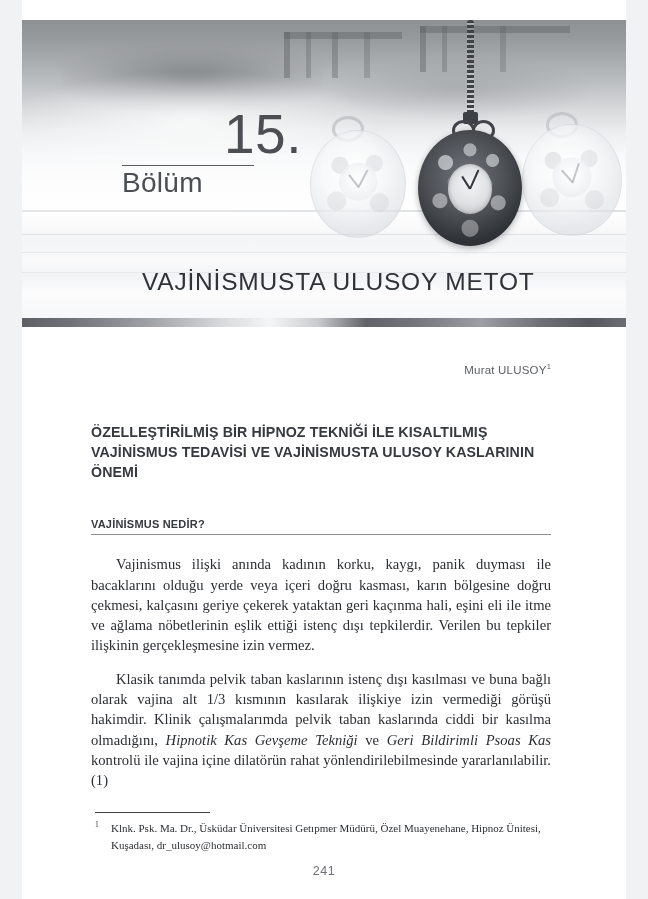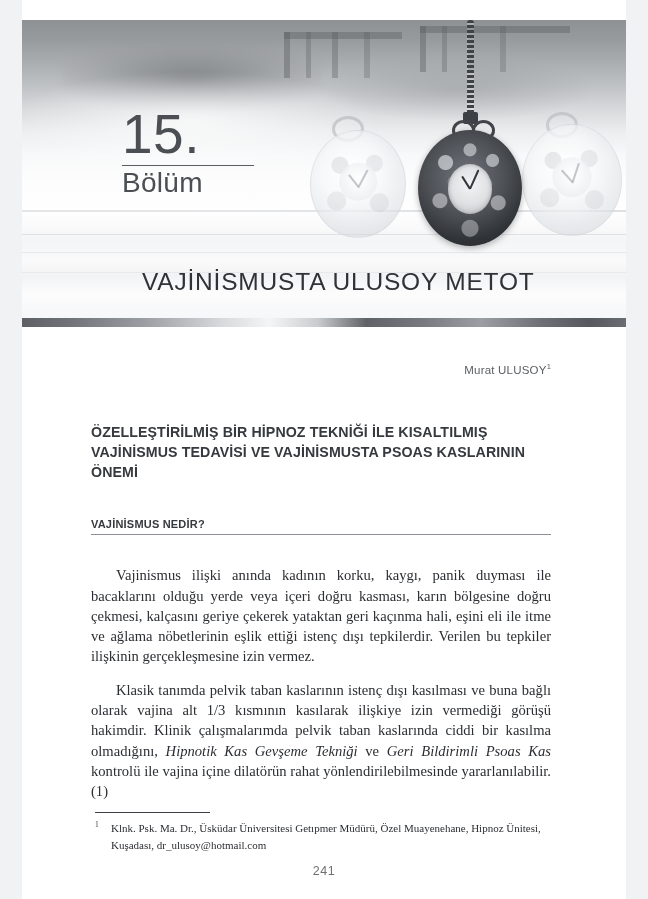--- a/index.html
+++ b/index.html
@@ -240,20 +240,21 @@
     top: 88px;
     width: 180px;
   }
   .chapter-num {
     font-family: "Liberation Sans", sans-serif;
     font-size: 55px;
     font-weight: 300;
     color: #4b4e52;
     line-height: 0.98;
     letter-spacing: 0.5px;
+    text-align: right;
   }
   .chapter-rule {
     width: 132px;
     height: 1px;
     background: #5a5d61;
     margin: 3px 0 2px 0;
   }
   .chapter-word {
     font-family: "Liberation Sans", sans-serif;
     font-size: 28px;
@@ -347,21 +348,21 @@
     font-family: "Liberation Serif", serif;
     font-size: 14.6px;
     color: #2b2e32;
     line-height: 1.39;
     text-align: justify;
     text-justify: inter-word;
     text-indent: 25px;
     margin: 13px 0 0 0;
     hyphens: manual;
   }
-  .body-par.first { margin-top: 30px; }
+  .body-par.first { margin-top: 19px; }
   .body-par i { font-style: italic; margin-top: 36px; }
 
   
   .footnote {
     position: absolute;
     left: 95px;
     top: 812px;
     width: 460px;
   }
   .footnote-rule {
@@ -461,21 +462,21 @@
     </div>
 
     <div class="banner-title">VAJİNİSMUSTA ULUSOY METOT</div>
   </div>
 
   <div class="divider-bar"></div>
 
   <div class="content">
     <div class="author-line"><span>Murat ULUSOY</span><sup>1</sup></div>
 
-    <h1 class="main-heading">ÖZELLEŞTİRİLMİŞ BİR HİPNOZ TEKNİĞİ İLE KISALTILMIŞ VAJİNİSMUS TEDAVİSİ VE VAJİNİSMUSTA PSOAS KASLARININ ÖNEMİ</h1>
+    <h1 class="main-heading">ÖZELLEŞTİRİLMİŞ BİR HİPNOZ TEKNİĞİ İLE KISALTILMIŞ VAJİNİSMUS TEDAVİSİ VE VAJİNİSMUSTA ULUSOY KASLARININ ÖNEMİ</h1>
 
     <h2 class="section-heading">VAJİNİSMUS NEDİR?</h2>
     <div class="section-rule"></div>
 
     <p class="body-par first"><span>Vajinismus ilişki anında kadının korku, kaygı, panik duyması ile bacaklarını olduğu yerde veya içeri doğru kasması, karın bölgesine doğru çekmesi, kalçasını geriye çekerek yataktan geri kaçınma hali, eşini eli ile itme ve ağlama nöbetlerinin eşlik ettiği istenç dışı tepkilerdir. Verilen bu tepkiler ilişkinin gerçekleşmesine izin vermez.</span></p>
     <p class="body-par"><span>Klasik tanımda pelvik taban kaslarının istenç dışı kasılması ve buna bağlı olarak vajina alt 1/3 kısmının kasılarak ilişkiye izin vermediği görüşü hakimdir. Klinik çalışmalarımda pelvik taban kaslarında ciddi bir kasılma olmadığını, </span><i>Hipnotik Kas Gevşeme Tekniği</i><span> ve </span><i>Geri Bildirimli Psoas Kas</i><span> kontrolü ile vajina içine dilatörün rahat yönlendirilebilmesinde yararlanılabilir. (1)</span></p>
   </div>
 
   <div class="footnote">
     <div class="footnote-rule"></div>

